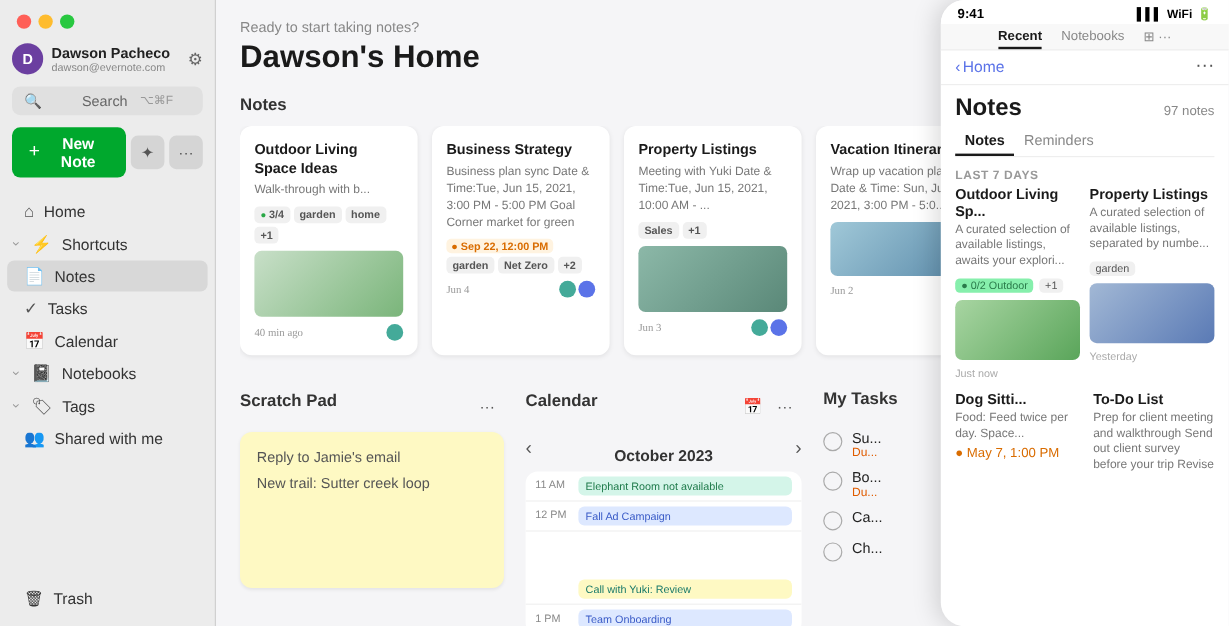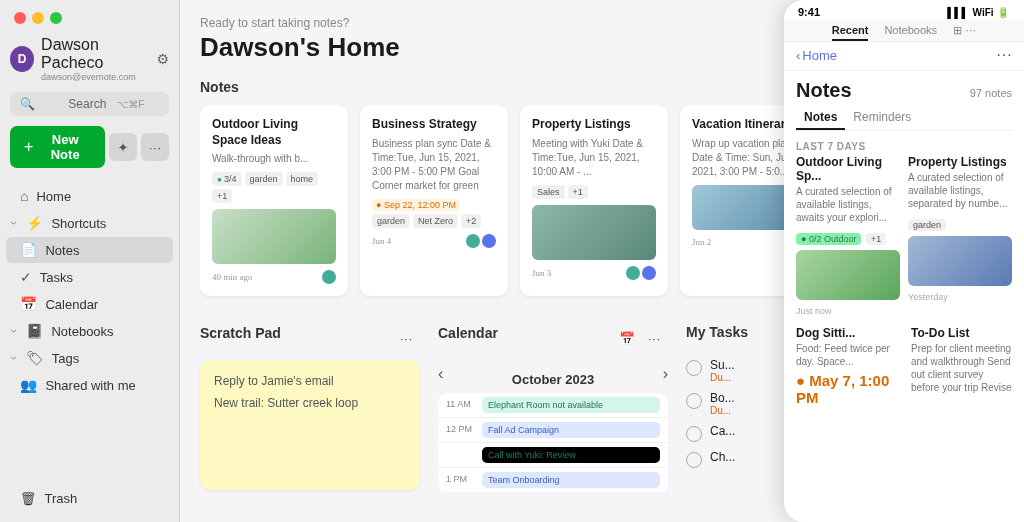--- a/index.html
+++ b/index.html
@@ -121,21 +121,21 @@
       border-radius: 10px;
       padding: 12px;
       min-width: 148px;
       max-width: 148px;
       box-shadow: 0 1px 4px rgba(0,0,0,0.08);
       cursor: pointer;
       flex-shrink: 0;
     }
     .note-card-title { font-size: 12px; font-weight: 600; color: #1a1a1a; margin-bottom: 4px; line-height: 1.3; }
     .note-card-body { font-size: 10px; color: #777; line-height: 1.4; margin-bottom: 6px; }
-    .note-tags { display: flex; flex-wrap: wrap; gap: 3px; margin-bottom: 6px; }
+    .note-tags { display: flex; flex-wrap: wrap; gap: 3px; margin-bottom: 6px; font-weight: bold; }
     .tag-badge {
       background: #f0f0f0; border-radius: 4px;
       font-size: 9px; color: #555; padding: 2px 5px;
     }
     .tag-badge.green-dot::before { content: '● '; color: #28a745; font-size: 8px; }
     .note-date-row { display: flex; align-items: center; justify-content: space-between; font-size: 9px; color: #999; font-family: Liberation Serif, serif; }
     .note-date { font-size: 9px; color: #999; }
     .note-avatars { display: flex; gap: 2px; }
     .avatar-dot { width: 14px; height: 14px; border-radius: 50%; background: #4a9; display: flex; align-items: center; justify-content: center; font-size: 7px; color: white; }
     .avatar-dot.blue { background: #5b73e8; }
@@ -162,21 +162,21 @@
     .calendar-section { flex: 0 0 230px; }
     .cal-header { display: flex; align-items: center; justify-content: space-between; margin-bottom: 6px; }
     .cal-nav { background: none; border: none; cursor: pointer; font-size: 16px; color: #555; }
     .cal-title { font-size: 13px; font-weight: 600; color: #333; margin-top: 12px; }
     .cal-body { background: white; border-radius: 10px; overflow: hidden; }
     .cal-time-row { display: flex; font-size: 9px; color: #888; padding: 4px 8px; align-items: flex-start; gap: 6px; border-bottom: 1px solid #f0f0f0; }
     .cal-time { min-width: 30px; padding-top: 2px; }
     .cal-event { border-radius: 5px; padding: 3px 6px; font-size: 9px; font-weight: 500; flex: 1; }
     .cal-event.green { background: #d4f5e9; color: #1e7a4a; }
     .cal-event.blue { background: #dde8ff; color: #3a5bc7; }
-    .cal-event.teal { background: #000000; color: #1a7a6a; }
+    .cal-event.teal { background: #fef9c3; color: #1a7a6a; margin-top: 36px; }
 
     
     .tasks-section { flex: 1; }
     .task-item { display: flex; align-items: flex-start; gap: 8px; margin-bottom: 8px; }
     .task-checkbox { width: 16px; height: 16px; border: 1.5px solid #aaa; border-radius: 50%; margin-top: 2px; flex-shrink: 0; cursor: pointer; }
     .task-text-col {}
     .task-name { font-size: 12px; color: #222; font-weight: 500; }
     .task-due { font-size: 10px; color: #e05c00; }
 
     
@@ -212,37 +212,37 @@
     .mobile-tab.active { color: #1a1a1a; font-weight: 600; border-bottom: 2px solid #1a1a1a; }
     .mobile-section-label { font-size: 10px; font-weight: 600; color: #999; padding: 6px 12px 3px; text-transform: uppercase; letter-spacing: 0.5px; }
     .mobile-note-list { padding: 0 12px; }
     .mobile-note-title { font-size: 12px; font-weight: 600; color: #1a1a1a; margin-bottom: 2px; }
     .mobile-note-body { font-size: 10px; color: #777; line-height: 1.3; margin-bottom: 4px; }
     .mobile-tag-badge { display: inline-block; font-size: 9px; background: #f0f0f0; border-radius: 4px; padding: 1px 5px; color: #555; }
     .mobile-tag-badge.green { background: #86efac; color: #2a7a4a; }
     .mobile-note-time { font-size: 9px; color: #aaa; margin-top: 3px; }
     .thumb-green { background: linear-gradient(135deg, #a8d5a2, #5aa55a); }
     .thumb-blue { background: linear-gradient(135deg, #a2b8d5, #5a7ab5); }
-    .mobile-date-badge { font-size: 15px; color: #d96c00; font-weight: bold; }
+    .mobile-date-badge { font-size: 11px; color: #d96c00; }
   </style>
 </head>
 <body>
 
 <nav class="sidebar">
   <div class="sidebar-traffic">
     <div class="traffic-dot dot-red"></div>
     <div class="traffic-dot dot-yellow"></div>
     <div class="traffic-dot dot-green"></div>
   </div>
 
   <div style="display:flex;align-items:center;justify-content:space-between;padding:4px 10px 6px;">
     <div style="display:flex;align-items:center;gap:7px;cursor:pointer;">
       <div style="width:26px;height:26px;border-radius:50%;background:#6b3fa0;color:white;display:flex;align-items:center;justify-content:center;font-size:12px;font-weight:700;">D</div>
       <div>
-        <div style="font-size:16px;font-weight:400;color:#222;">Dawson Pacheco</div>
+        <div style="font-size:12px;font-weight:700;color:#222;">Dawson Pacheco</div>
         <div style="font-size:9px;color:#888;">dawson@evernote.com</div>
       </div>
     </div>
     <div style="cursor:pointer;font-size:14px;color:#666;">⚙</div>
   </div>
 
   <div class="sidebar-search">
     <span>🔍</span>
     <span>Search</span>
     <span class="shortcut">⌥⌘F</span>

